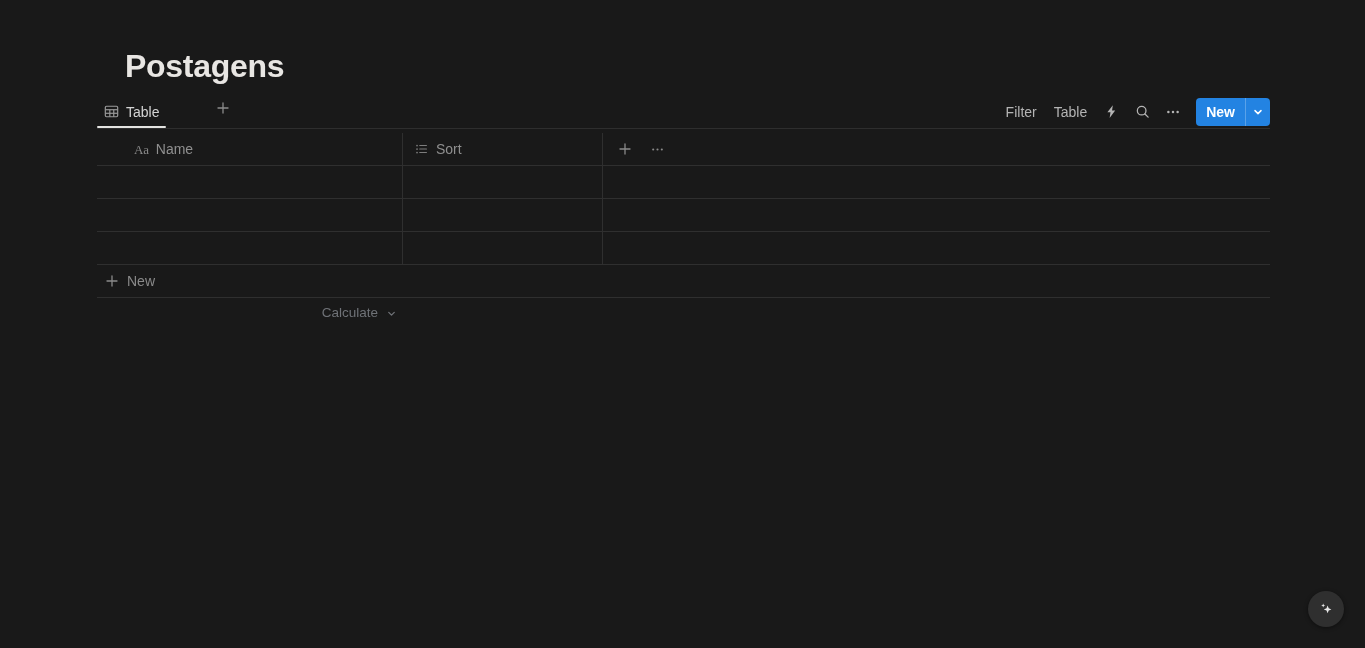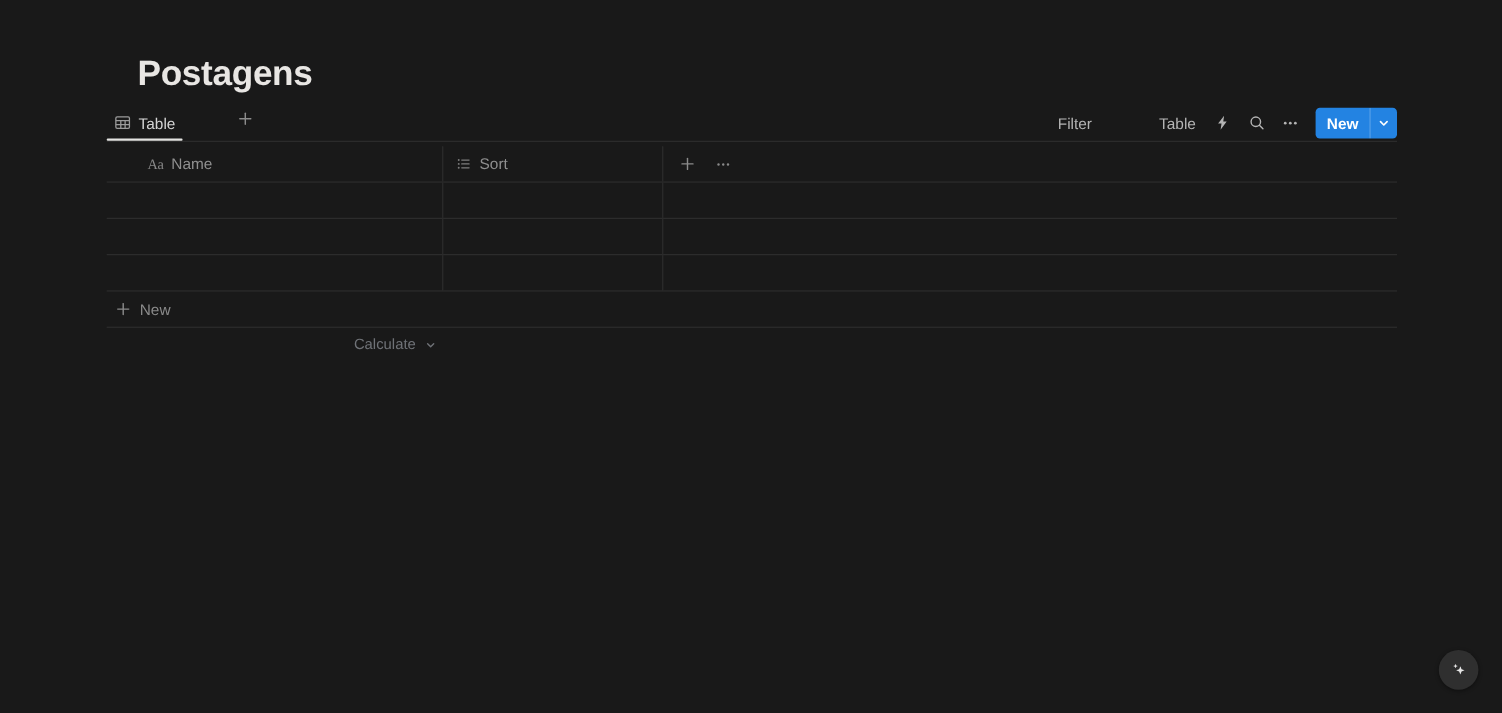--- a/index.html
+++ b/index.html
@@ -81,21 +81,20 @@
     height:33px;
     display:flex; align-items:center; gap:3px;
   }
   .tb-text {
     font-size:14px;
     color:#b4b4b4;
     padding:4px 7px;
     border-radius:4px;
     cursor:pointer;
     line-height:1;
-    margin-left:44px;
   }
   .tb-icon {
     display:flex; align-items:center; justify-content:center;
     width:28px; height:28px;
     color:#b4b4b4;
     border-radius:4px;
     cursor:pointer;
   }
   .new-btn {
     display:flex; align-items:stretch;

